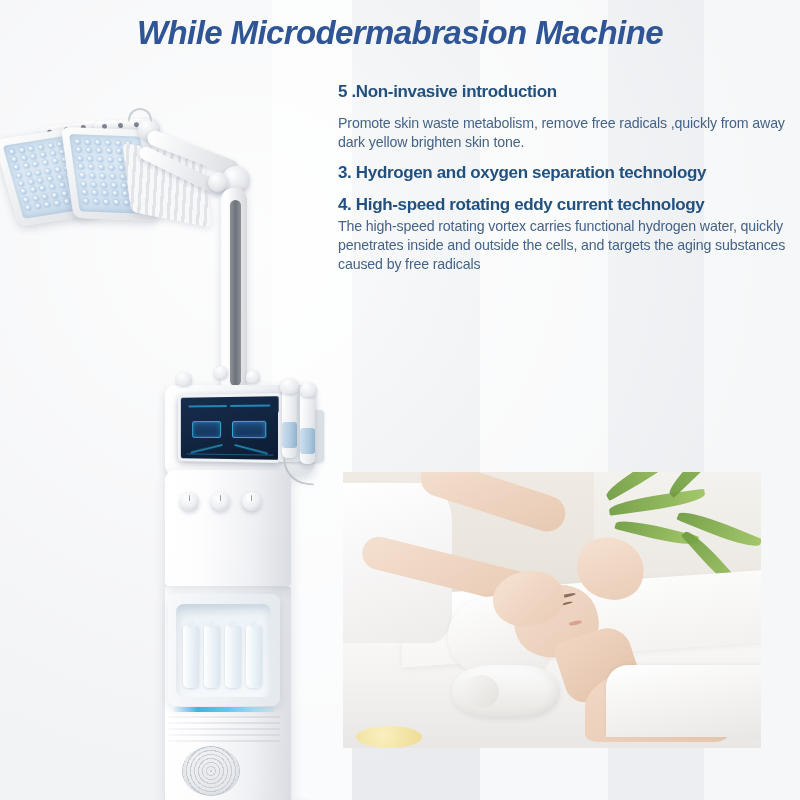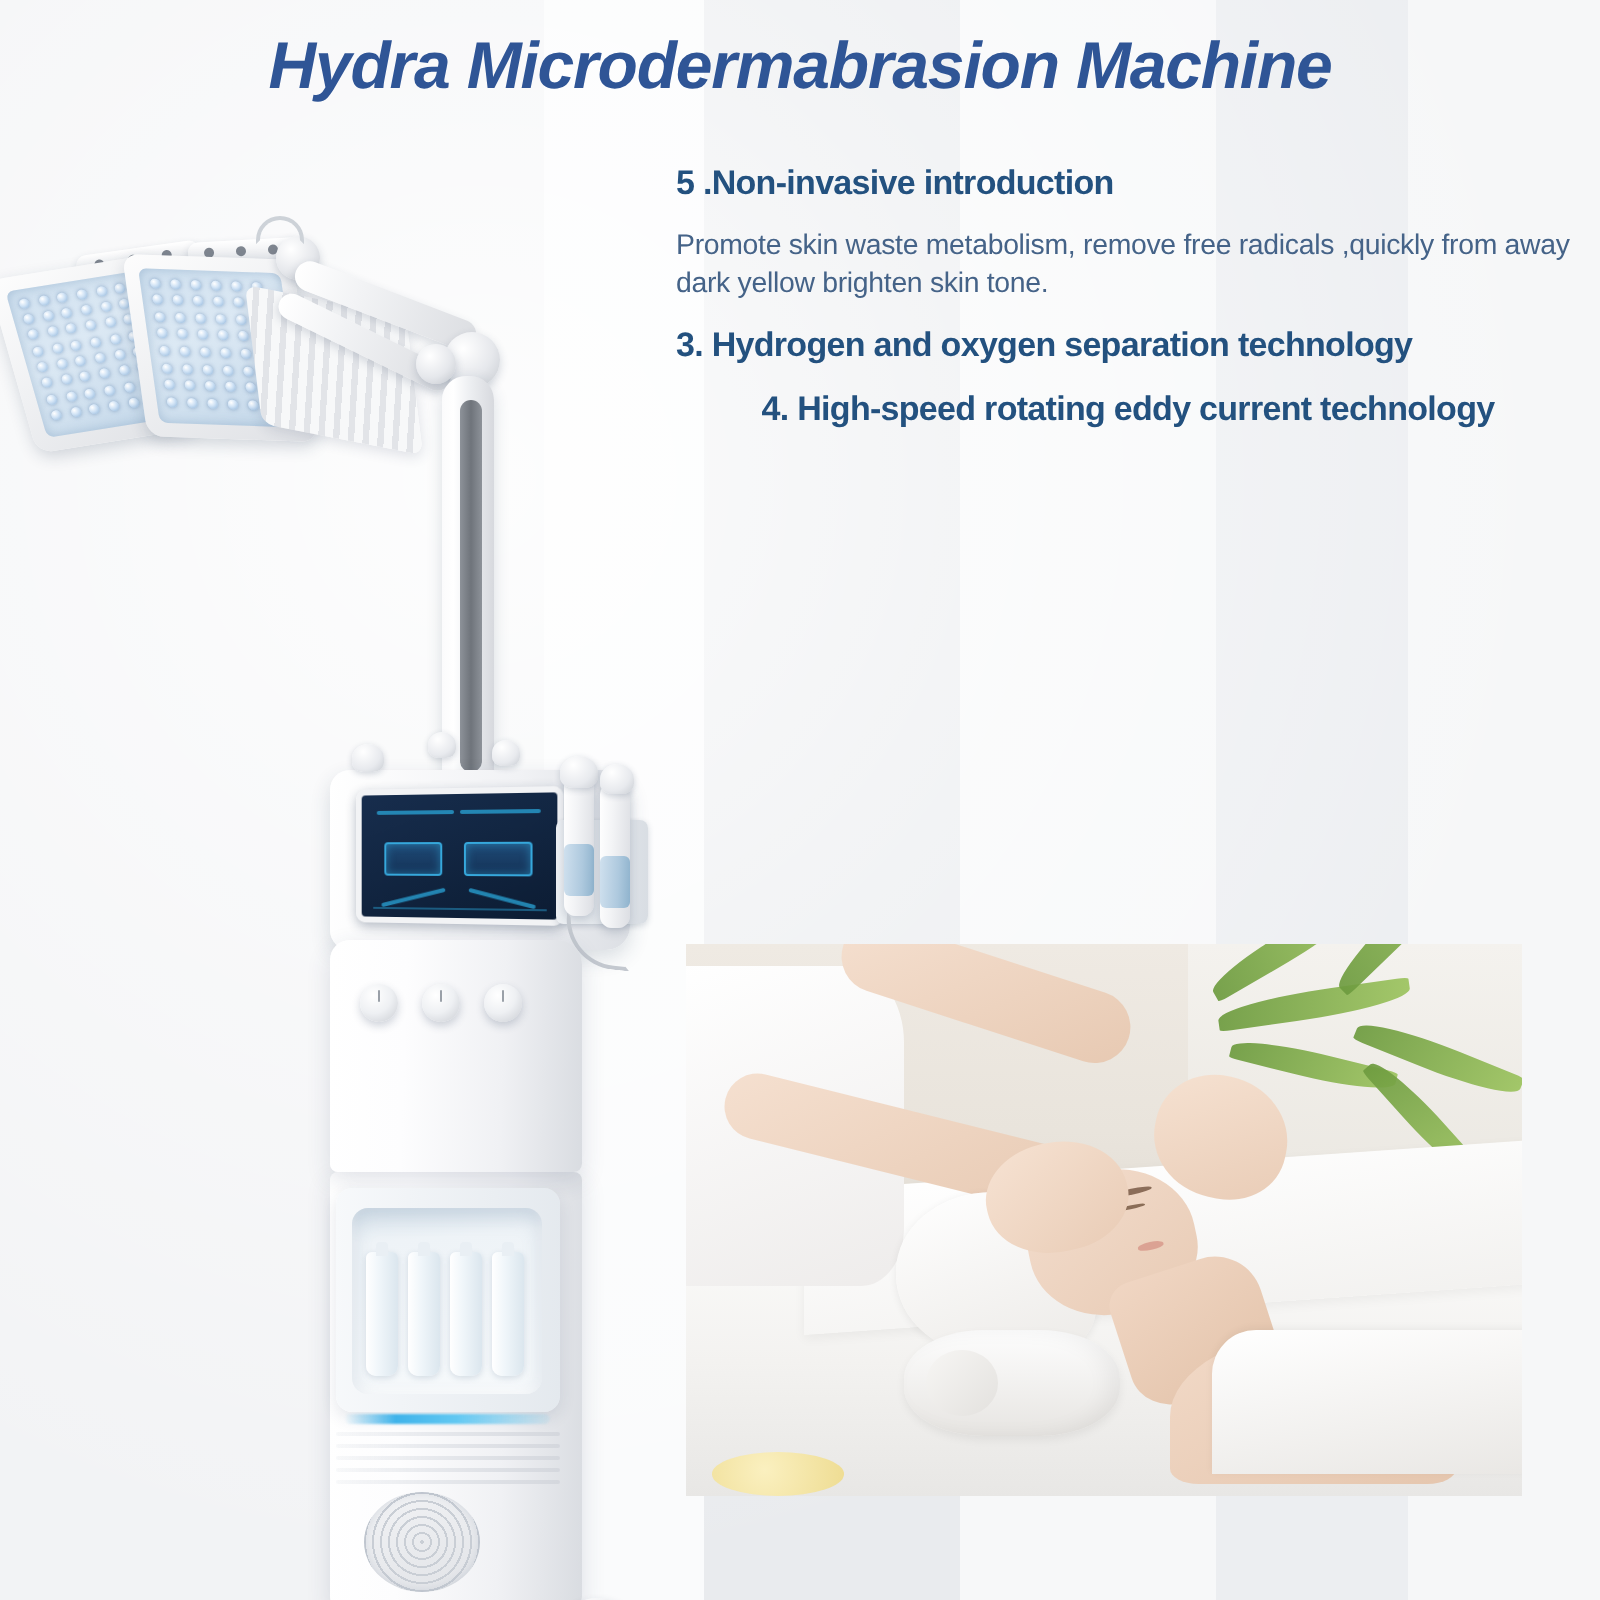--- a/index.html
+++ b/index.html
@@ -42,21 +42,21 @@
     white-space:nowrap;
     z-index:40;
   }
 
   
   #text-col {
     position:absolute; left:338px; top:82px; width:452px;
     z-index:30;
   }
   .feature { margin-bottom:11px; }
-  .feature:last-child { margin-bottom:17px;text-align:center; }
+  .feature:last-child { margin-bottom:17px; }
   .f-head {
     font-size:17px;
     font-weight:bold;
     color:#23517f;
     letter-spacing:-0.35px;
     line-height:1.22;
     margin-bottom:2px;
     white-space:nowrap;
   }
   .f-body {
@@ -340,38 +340,39 @@
     border-radius:0 0 0 60px;
     background:transparent;
   }
 </style>
 </head>
 <body>
 
 <div id="bg"></div>
 <div id="bg-soft"></div>
 
-<div id="title">Hydra Microdermabrasion Machine</div>
+<div id="title">While Microdermabrasion Machine</div>
 
 <div id="text-col">
 
   <div class="feature">
     <div class="f-head">5 .Non-invasive introduction</div>
   </div>
 
   <div class="feature">
     <div class="f-body">Promote skin waste metabolism, remove free radicals ,quickly from away dark yellow brighten skin tone.</div>
   </div>
 
   <div class="feature">
     <div class="f-head">3. Hydrogen and oxygen separation technology</div>
   </div>
 
   <div class="feature">
     <div class="f-head">4. High-speed rotating eddy current technology</div>
+    <div class="f-body">The high-speed rotating vortex carries functional hydrogen water, quickly penetrates inside and outside the cells, and targets the aging substances caused by free radicals</div>
   </div>
 
 </div>
 
 <div id="photo">
   <div class="scene">
     <div class="ph-wall"></div>
     <div class="ph-window"></div>
     <div class="ph-plant">
       <div class="leaf" style="left:2%;top:28%;width:52%;height:12%;transform:rotate(-30deg);"></div>

